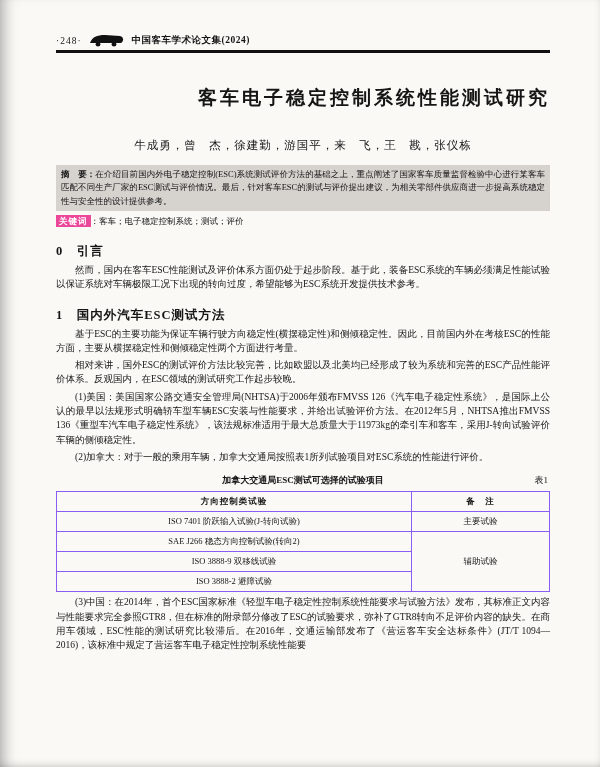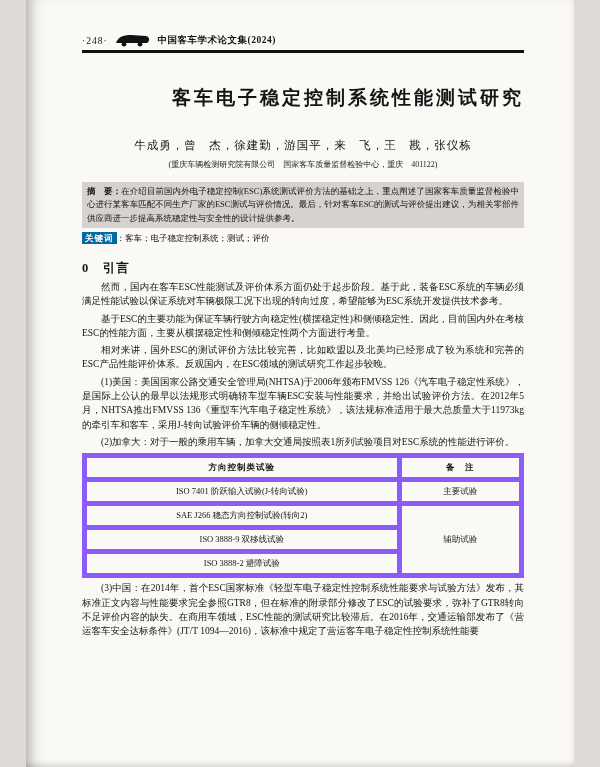--- a/index.html
+++ b/index.html
@@ -1,40 +1,40 @@
 <!DOCTYPE html>
 <html><head>
 <meta charset="utf-8">
 <style>
   * { margin:0; padding:0; box-sizing:border-box; }
   html,body { background:#dedbd6; font-family:"Liberation Serif", serif; }
   .page {
-    width:548px; height:767px; margin:0 auto; position:relative; overflow:hidden;
+    width:600px; height:767px; margin:0 auto; position:relative; overflow:hidden;
     background:#faf9f6; color:#151515;
     padding:34px 50px 0 56px;
     box-shadow: inset 14px 0 16px -12px rgba(0,0,0,.38), inset -5px 0 10px -8px rgba(0,0,0,.18), inset 0 -8px 10px -8px rgba(0,0,0,.22);
   }
   .header { display:flex; align-items:center; gap:7px; font-size:9.5px; }
   .pageno { letter-spacing:1px; }
   .logo svg { display:block; }
   .journal { font-weight:bold; letter-spacing:.5px; }
   .rule { height:2.5px; background:#111; margin-top:3px; }
   .title { text-align:right; font-size:19px; font-weight:bold; letter-spacing:3px; margin-top:32px; }
   .authors { text-align:center; font-size:11.5px; margin-top:27px; letter-spacing:1px; }
   .affil { text-align:center; font-size:8px; margin-top:6px; color:#222; }
   .abstract { margin-top:12px; background:#d6d3cf; font-size:8.5px; line-height:13.5px; text-align:justify; padding:3px 5px; }
   .abs-label { font-weight:bold; }
   .keywords { margin-top:5px; font-size:8.5px; }
-  .kw-label { background:#0369a1; color:#fff; font-weight:bold; padding:1px 3px; letter-spacing:1px; }
+  .kw-label { background:#ec4899; color:#fff; font-weight:bold; padding:1px 3px; letter-spacing:1px; }
   h2.sec { font-size:12.5px; font-weight:bold; letter-spacing:1px; margin-top:15px; }
   p.body { font-size:9.5px; line-height:14.3px; text-align:justify; text-indent:2em; margin-top:3px; }
   .tcap { position:relative; text-align:center; font-size:9px; font-weight:bold; margin-top:10px; }
   .tcap-label { position:absolute; right:2px; top:0; font-weight:normal; }
   table.esc { width:100%; border-collapse:collapse; margin-top:4px; font-size:8.5px; }
-  table.esc th, table.esc td { border:5px solid #8b5cf6; text-align:center; padding:3.5px 4px; }
+  table.esc th, table.esc td { border:1px solid #8b5cf6; text-align:center; padding:3.5px 4px; }
   table.esc th { font-weight:bold; letter-spacing:1px; }
   table.esc .col-test { width:72%; }
 </style>
 </head>
 <body>
 
 <div class="page">
 
   <div class="header">
     <span class="pageno">·248·</span>
@@ -44,34 +44,38 @@
         <circle cx="9" cy="10.2" r="2.4" fill="#121212"></circle>
         <circle cx="25" cy="10.2" r="2.4" fill="#121212"></circle>
       </svg>
     </span>
     <span class="journal">中国客车学术论文集(2024)</span>
   </div>
   <div class="rule"></div>
 
   <h1 class="title">客车电子稳定控制系统性能测试研究</h1>
   <div class="authors">牛成勇，曾　杰，徐建勤，游国平，来　飞，王　戡，张仪栋</div>
-  <div class="affil">(重庆车辆检测研究院有限公司　国家客车质量监督检验中心，重庆　401122)</div>
 
   <p class="abstract"><span class="abs-label">摘　要：</span><span>在介绍目前国内外电子稳定控制(ESC)系统测试评价方法的基础之上，重点阐述了国家客车质量监督检验中心进行某客车匹配不同生产厂家的ESC测试与评价情况。最后，针对客车ESC的测试与评价提出建议，为相关零部件供应商进一步提高系统稳定性与安全性的设计提供参考。</span></p>
 
   <p class="keywords"><span class="kw-label">关键词</span><span>：客车；电子稳定控制系统；测试；评价</span></p>
 
   <h2 class="sec">0　引言</h2>
   <p class="body">然而，国内在客车ESC性能测试及评价体系方面仍处于起步阶段。基于此，装备ESC系统的车辆必须满足性能试验以保证系统对车辆极限工况下出现的转向过度，希望能够为ESC系统开发提供技术参考。</p>
 
+  <h2 class="sec">1　国内外汽车ESC测试方法</h2>
   <p class="body">基于ESC的主要功能为保证车辆行驶方向稳定性(横摆稳定性)和侧倾稳定性。因此，目前国内外在考核ESC的性能方面，主要从横摆稳定性和侧倾稳定性两个方面进行考量。</p>
   <p class="body">相对来讲，国外ESC的测试评价方法比较完善，比如欧盟以及北美均已经形成了较为系统和完善的ESC产品性能评价体系。反观国内，在ESC领域的测试研究工作起步较晚。</p>
   <p class="body">(1)美国：美国国家公路交通安全管理局(NHTSA)于2006年颁布FMVSS 126《汽车电子稳定性系统》，是国际上公认的最早以法规形式明确轿车型车辆ESC安装与性能要求，并给出试验评价方法。在2012年5月，NHTSA推出FMVSS 136《重型车汽车电子稳定性系统》，该法规标准适用于最大总质量大于11973kg的牵引车和客车，采用J-转向试验评价车辆的侧倾稳定性。</p>
   <p class="body">(2)加拿大：对于一般的乘用车辆，加拿大交通局按照表1所列试验项目对ESC系统的性能进行评价。</p>
 
+  <div class="tcap">
+    <span>加拿大交通局ESC测试可选择的试验项目</span>
+    <span class="tcap-label">表1</span>
+  </div>
 
   <table class="esc">
     <tbody>
       <tr>
         <th class="col-test">方向控制类试验</th>
         <th>备　注</th>
       </tr>
       <tr>
         <td>ISO 7401 阶跃输入试验(J-转向试验)</td>
         <td>主要试验</td>

